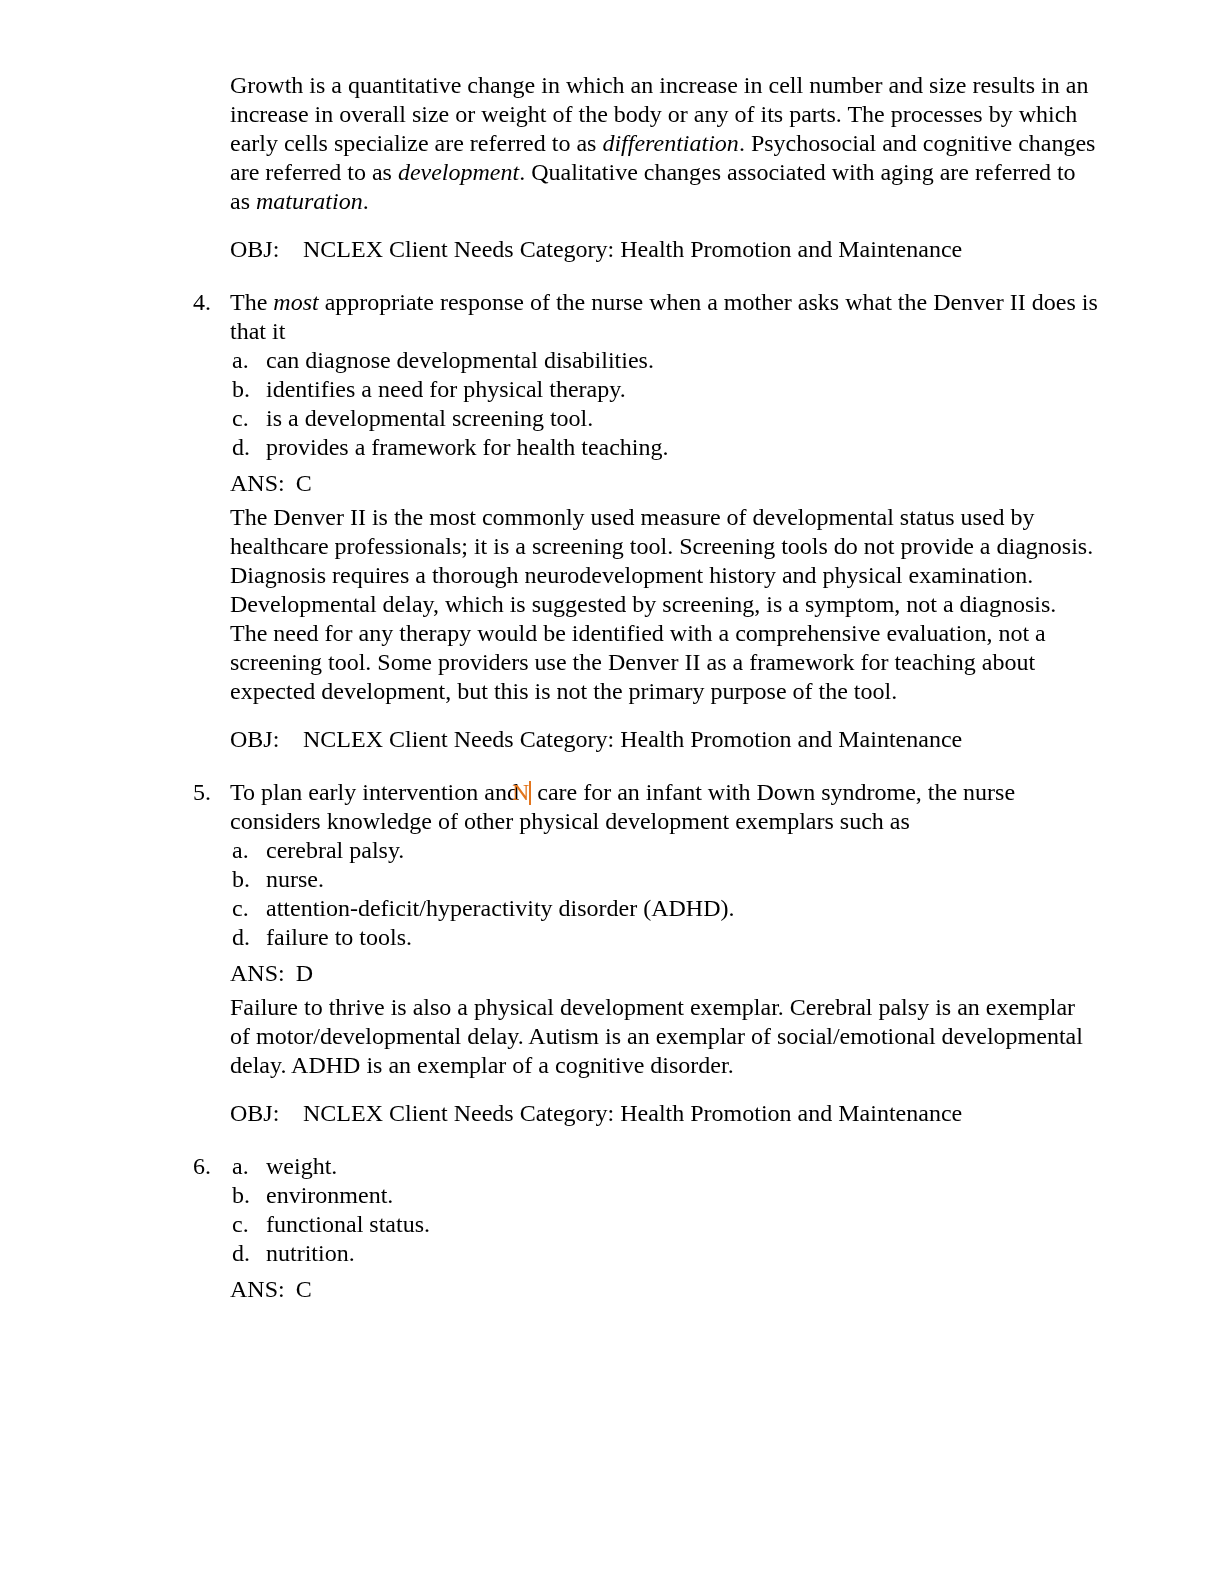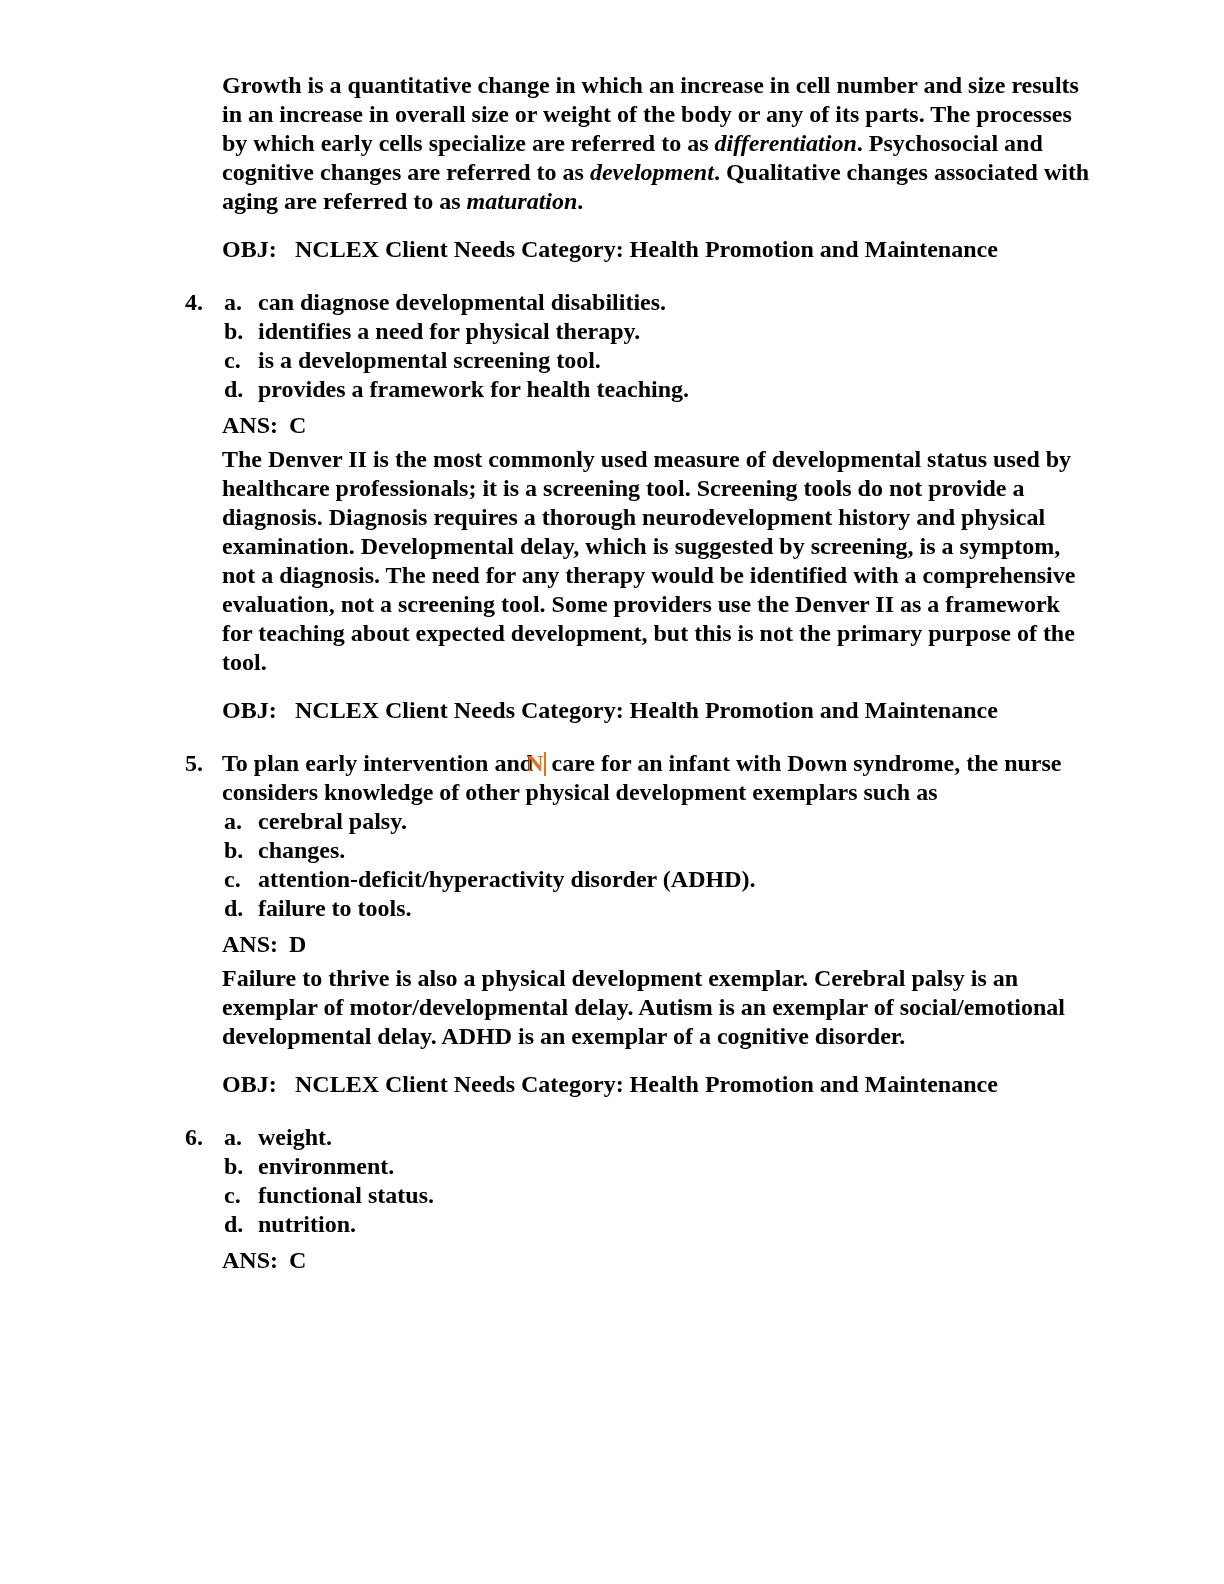--- a/index.html
+++ b/index.html
@@ -9,24 +9,23 @@
     height: 1584px;
     background: #ffffff;
     color: #000000;
     font-family: "Liberation Serif", "DejaVu Serif", serif;
     font-size: 24px;
     line-height: 29px;
     overflow: hidden;
   }
   .content {
     position: absolute;
-    left: 185px;
+    left: 193px;
     top: 71px;
     width: 905px;
-    font-weight: bold;
   }
   p { margin: 0; }
   .indent { margin-left: 37px; width: 868px; }
   .obj-line { margin-top: 19px; }
   .obj-label { display: inline-block; width: 73px; }
   .question {
     margin-top: 24px;
     display: grid;
     grid-template-columns: 37px 1fr;
     align-items: start;
@@ -59,20 +58,21 @@
 
     <p class="indent"><span>Growth is a quantitative change in which an increase in cell number and size results in an increase in overall size or weight of the body or any of its parts. The processes by which early cells specialize are referred to as </span><i>differentiation</i><span>. Psychosocial and cognitive changes are referred to as </span><i>development</i><span>. Qualitative changes associated with aging are referred to as </span><i>maturation</i><span>.</span></p>
 
     <div class="obj-line indent">
       <span class="obj-label">OBJ:</span><span>NCLEX Client Needs Category: Health Promotion and Maintenance</span>
     </div>
 
     <div class="question">
       <div class="qnum">4.</div>
       <div class="qbody">
+        <div class="stem"><span>The </span><i>most</i><span> appropriate response of the nurse when a mother asks what the Denver II does is that it</span></div>
         <div class="options">
           <div class="option">
             <span class="letter">a.</span>
               <span class="otext">can diagnose developmental disabilities.</span>
           </div>
           <div class="option">
             <span class="letter">b.</span>
               <span class="otext">identifies a need for physical therapy.</span>
           </div>
           <div class="option">
@@ -98,21 +98,21 @@
       <div class="qnum">5.</div>
       <div class="qbody">
         <div class="stem"><span>To plan early intervention and</span><span class="annot">N</span><span> care for an infant with Down syndrome, the nurse considers knowledge of other physical development exemplars such as</span></div>
         <div class="options">
           <div class="option">
             <span class="letter">a.</span>
               <span class="otext">cerebral palsy.</span>
           </div>
           <div class="option">
             <span class="letter">b.</span>
-              <span class="otext">changes.</span>
+              <span class="otext">nurse.</span>
           </div>
           <div class="option">
             <span class="letter">c.</span>
               <span class="otext">attention-deficit/hyperactivity disorder (ADHD).</span>
           </div>
           <div class="option">
             <span class="letter">d.</span>
               <span class="otext">failure to tools.</span>
           </div>
         </div>

